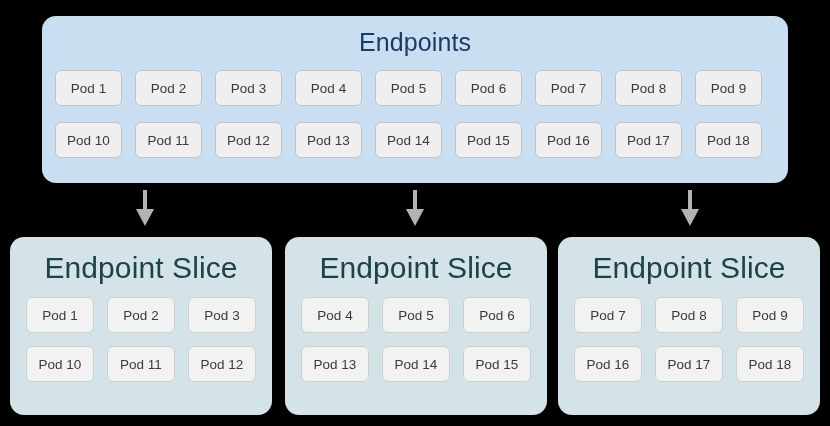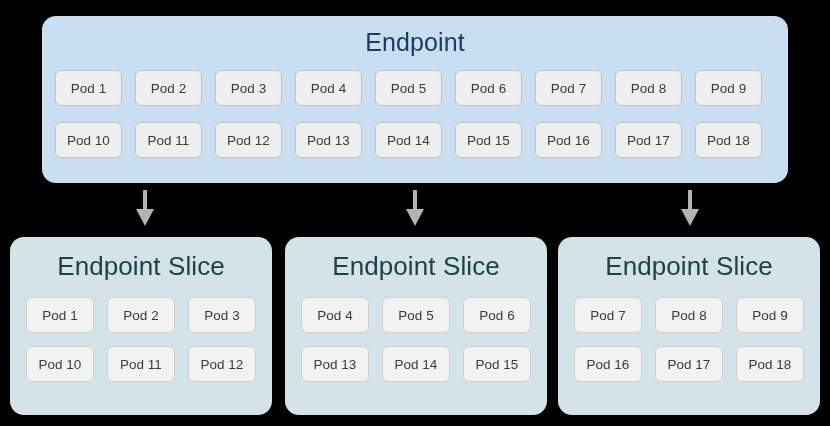--- a/index.html
+++ b/index.html
@@ -83,21 +83,21 @@
     background: #d3e3e8;
     border-radius: 14px;
     box-sizing: border-box;
   }
   .slice-title {
     position: absolute;
     left: 0;
     top: 16px;
     width: 100%;
     text-align: center;
-    font-size: 26px;
+    font-size: 30px;
     color: #1d4248;
     letter-spacing: 0.1px;
     line-height: 1;
   }
   .slice-grid {
     position: absolute;
     left: 16px;
     top: 60px;
     width: 230px;
     display: flex;
@@ -121,21 +121,21 @@
     color: #3b3b3b;
     box-sizing: border-box;
   }
 </style>
 </head>
 <body>
 
 <div id="canvas">
 
   <div class="endpoints-panel">
-    <div class="endpoints-title">Endpoint</div>
+    <div class="endpoints-title">Endpoints</div>
     <div class="endpoints-grid">
       <div class="endpoints-row">
         <div class="pod-top">Pod 1</div>
         <div class="pod-top">Pod 2</div>
         <div class="pod-top">Pod 3</div>
         <div class="pod-top">Pod 4</div>
         <div class="pod-top">Pod 5</div>
         <div class="pod-top">Pod 6</div>
         <div class="pod-top">Pod 7</div>
         <div class="pod-top">Pod 8</div>

